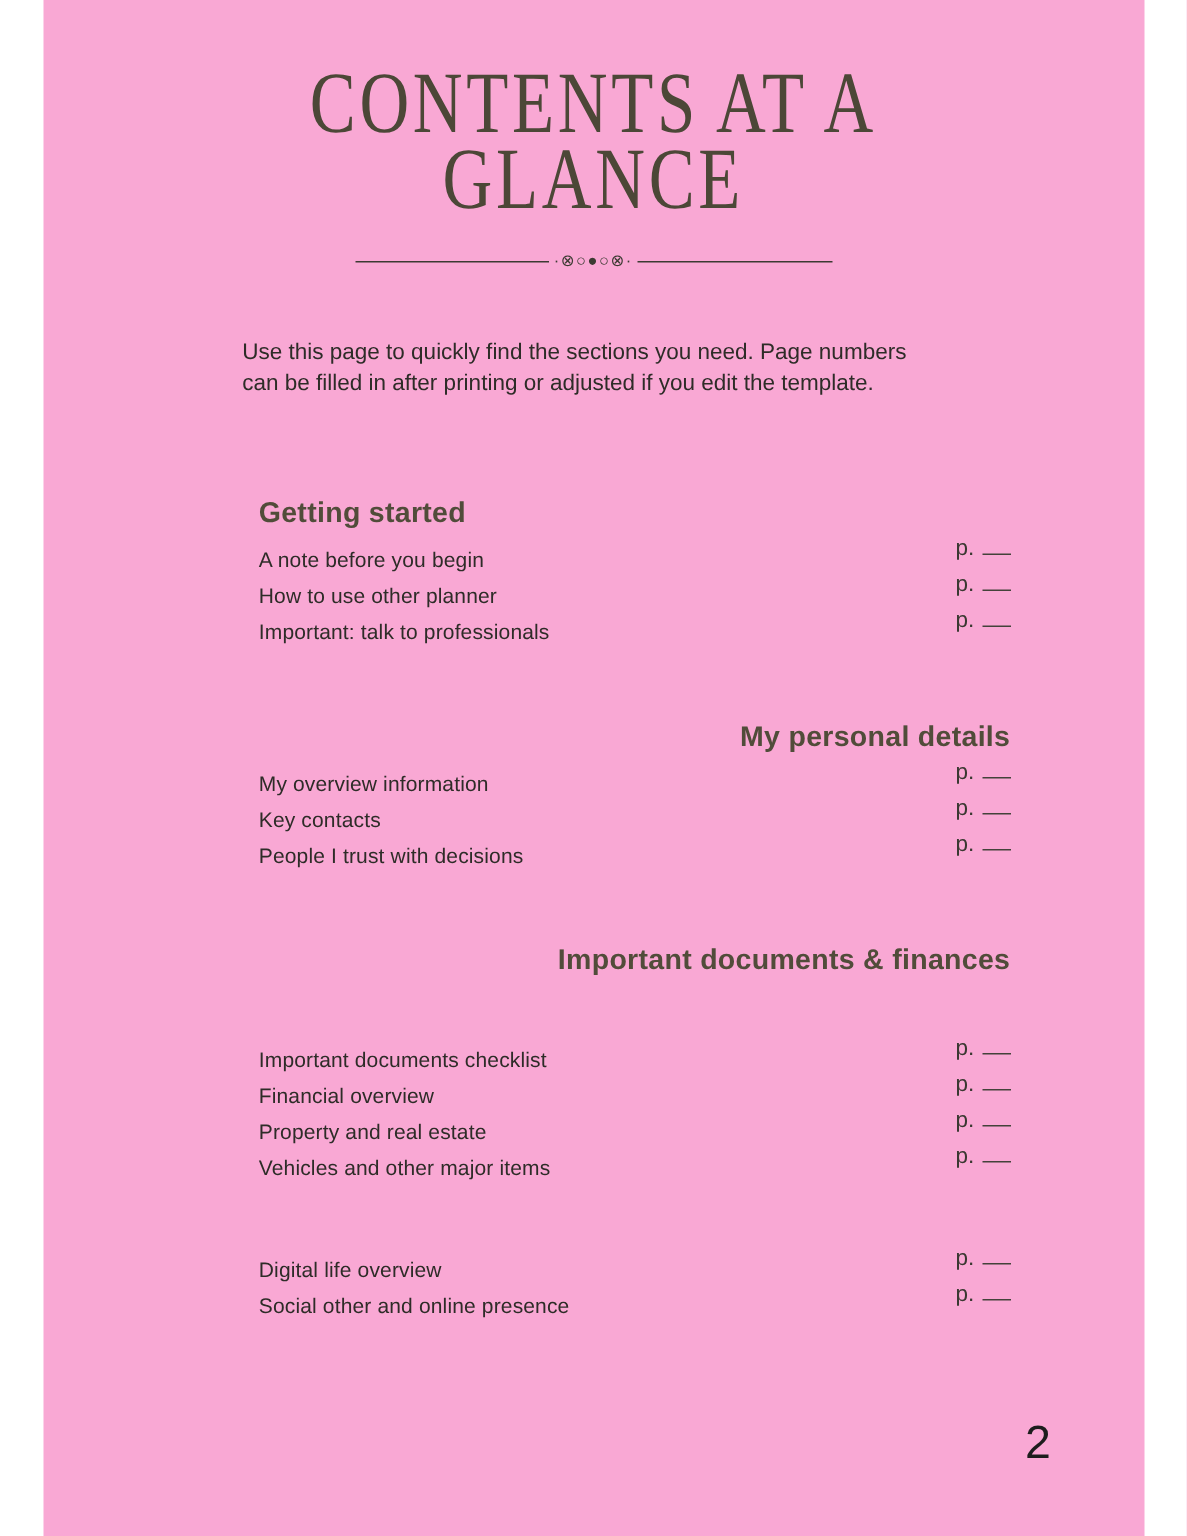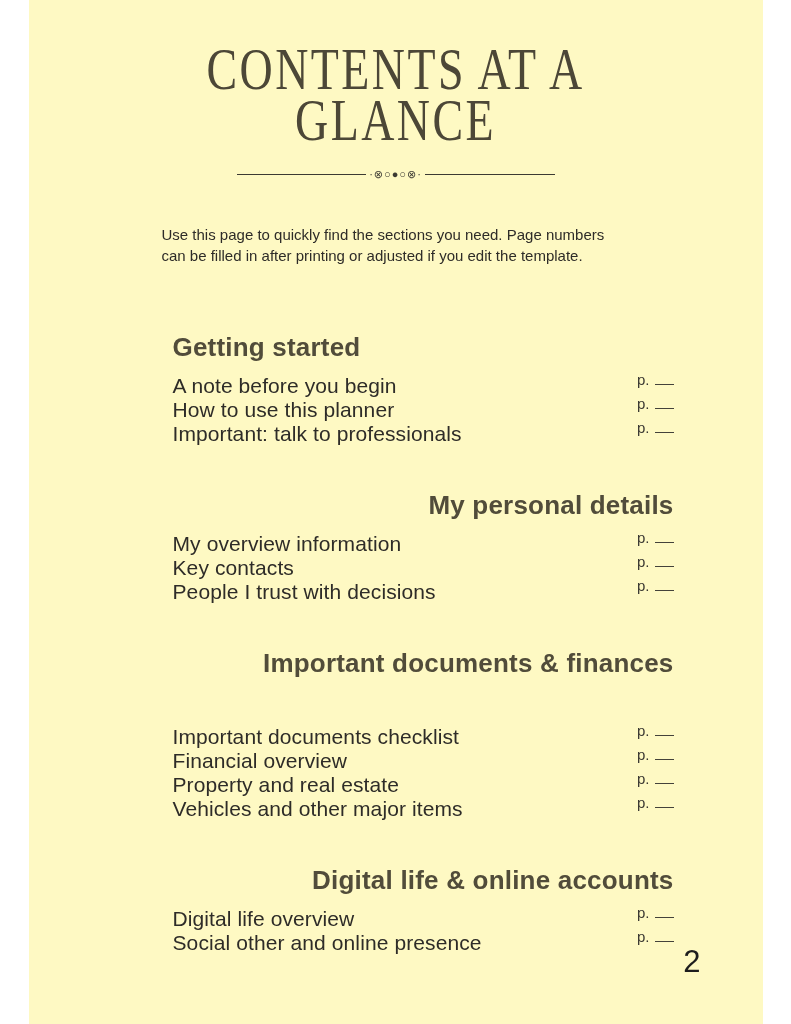--- a/index.html
+++ b/index.html
@@ -5,21 +5,21 @@
   html, body {
     margin: 0;
     padding: 0;
     background: #ffffff;
   }
   .page {
     position: relative;
     width: 734px;
     height: 1024px;
     margin: 0 auto;
-    background: #fef9c3;
+    background: #f9a8d4;
     overflow: hidden;
     font-family: "Liberation Sans", sans-serif;
     color: #2e2c28;
   }
   
   .title-block {
     margin-top: 44px;
     text-align: center;
   }
   .title {
@@ -65,37 +65,37 @@
     line-height: 21px;
     color: #2e2c28;
   }
   
   .sections {
     width: 501px;
     margin: 66px 0 0 144px;
   }
   .section + .section { margin-top: 44px; text-align: right; }
   .section-heading {
-    font-size: 26px;
+    font-size: 19px;
     font-weight: 700;
     letter-spacing: 0.2px;
     color: #514c3a;
     margin: 0 0 11px 0;
   }
   
   .section:nth-child(3) .section-items { margin-top: 46px; }
   .section-items { margin: 0; }
   .item-row {
     display: flex;
     justify-content: space-between;
     align-items: baseline;
     height: 24px;
   }
   .item-label {
-    font-size: 21px;
+    font-size: 14px;
     color: #2e2c28;
     letter-spacing: 0.1px;
   }
   .page-ref {
     font-size: 15px;
     color: #3a3831;
     white-space: nowrap;
     transform: translateY(-8px);
   }
   .page-blank {
@@ -137,21 +137,21 @@
   <div class="sections" id="sections">
   <div class="section">
     <h2 class="section-heading">Getting started</h2>
     <div class="section-items">
   <div class="item-row">
     <span class="item-label">A note before you begin</span>
     <span class="page-ref"><span class="page-prefix">p.</span><span class="page-blank"></span></span>
   </div>
 
   <div class="item-row">
-    <span class="item-label">How to use this planner</span>
+    <span class="item-label">How to use other planner</span>
     <span class="page-ref"><span class="page-prefix">p.</span><span class="page-blank"></span></span>
   </div>
 
   <div class="item-row">
     <span class="item-label">Important: talk to professionals</span>
     <span class="page-ref"><span class="page-prefix">p.</span><span class="page-blank"></span></span>
   </div>
 </div>
   </div>
 
@@ -194,21 +194,20 @@
   </div>
 
   <div class="item-row">
     <span class="item-label">Vehicles and other major items</span>
     <span class="page-ref"><span class="page-prefix">p.</span><span class="page-blank"></span></span>
   </div>
 </div>
   </div>
 
   <div class="section">
-    <h2 class="section-heading">Digital life &amp; online accounts</h2>
     <div class="section-items">
   <div class="item-row">
     <span class="item-label">Digital life overview</span>
     <span class="page-ref"><span class="page-prefix">p.</span><span class="page-blank"></span></span>
   </div>
 
   <div class="item-row">
     <span class="item-label">Social other and online presence</span>
     <span class="page-ref"><span class="page-prefix">p.</span><span class="page-blank"></span></span>
   </div>

